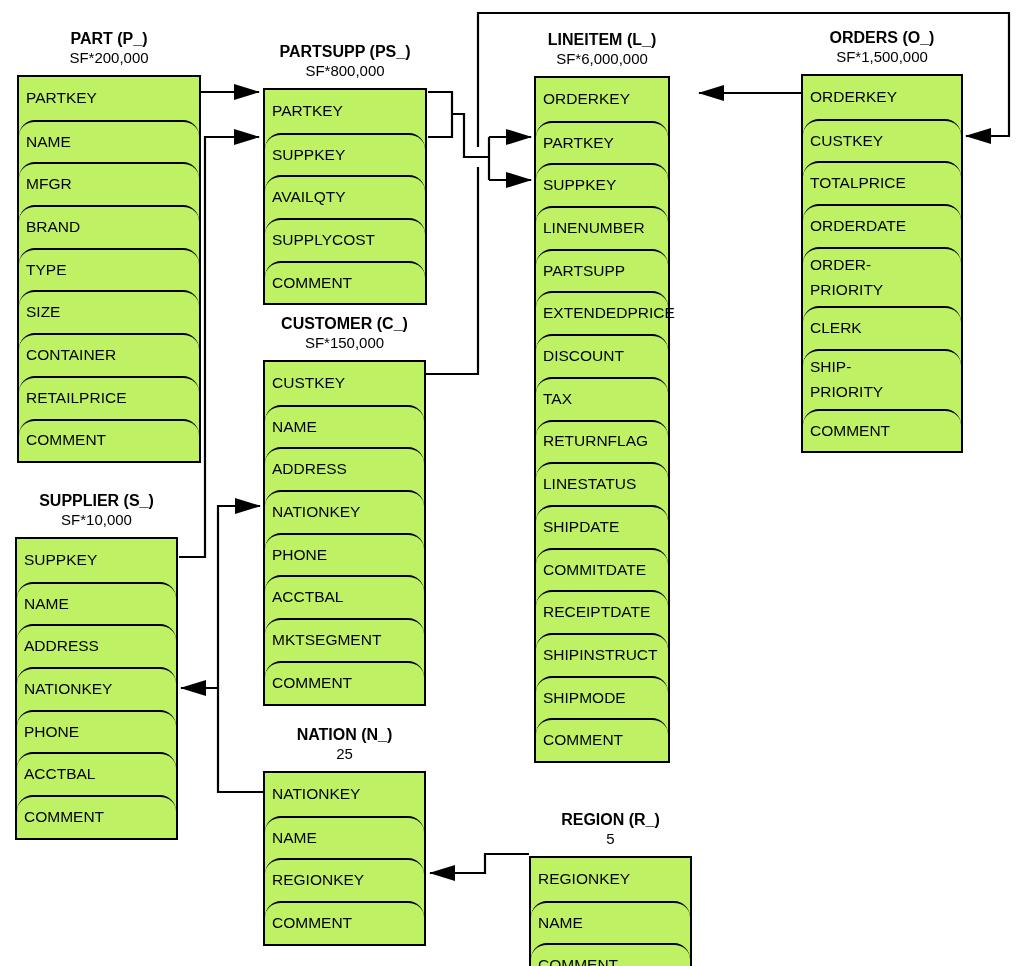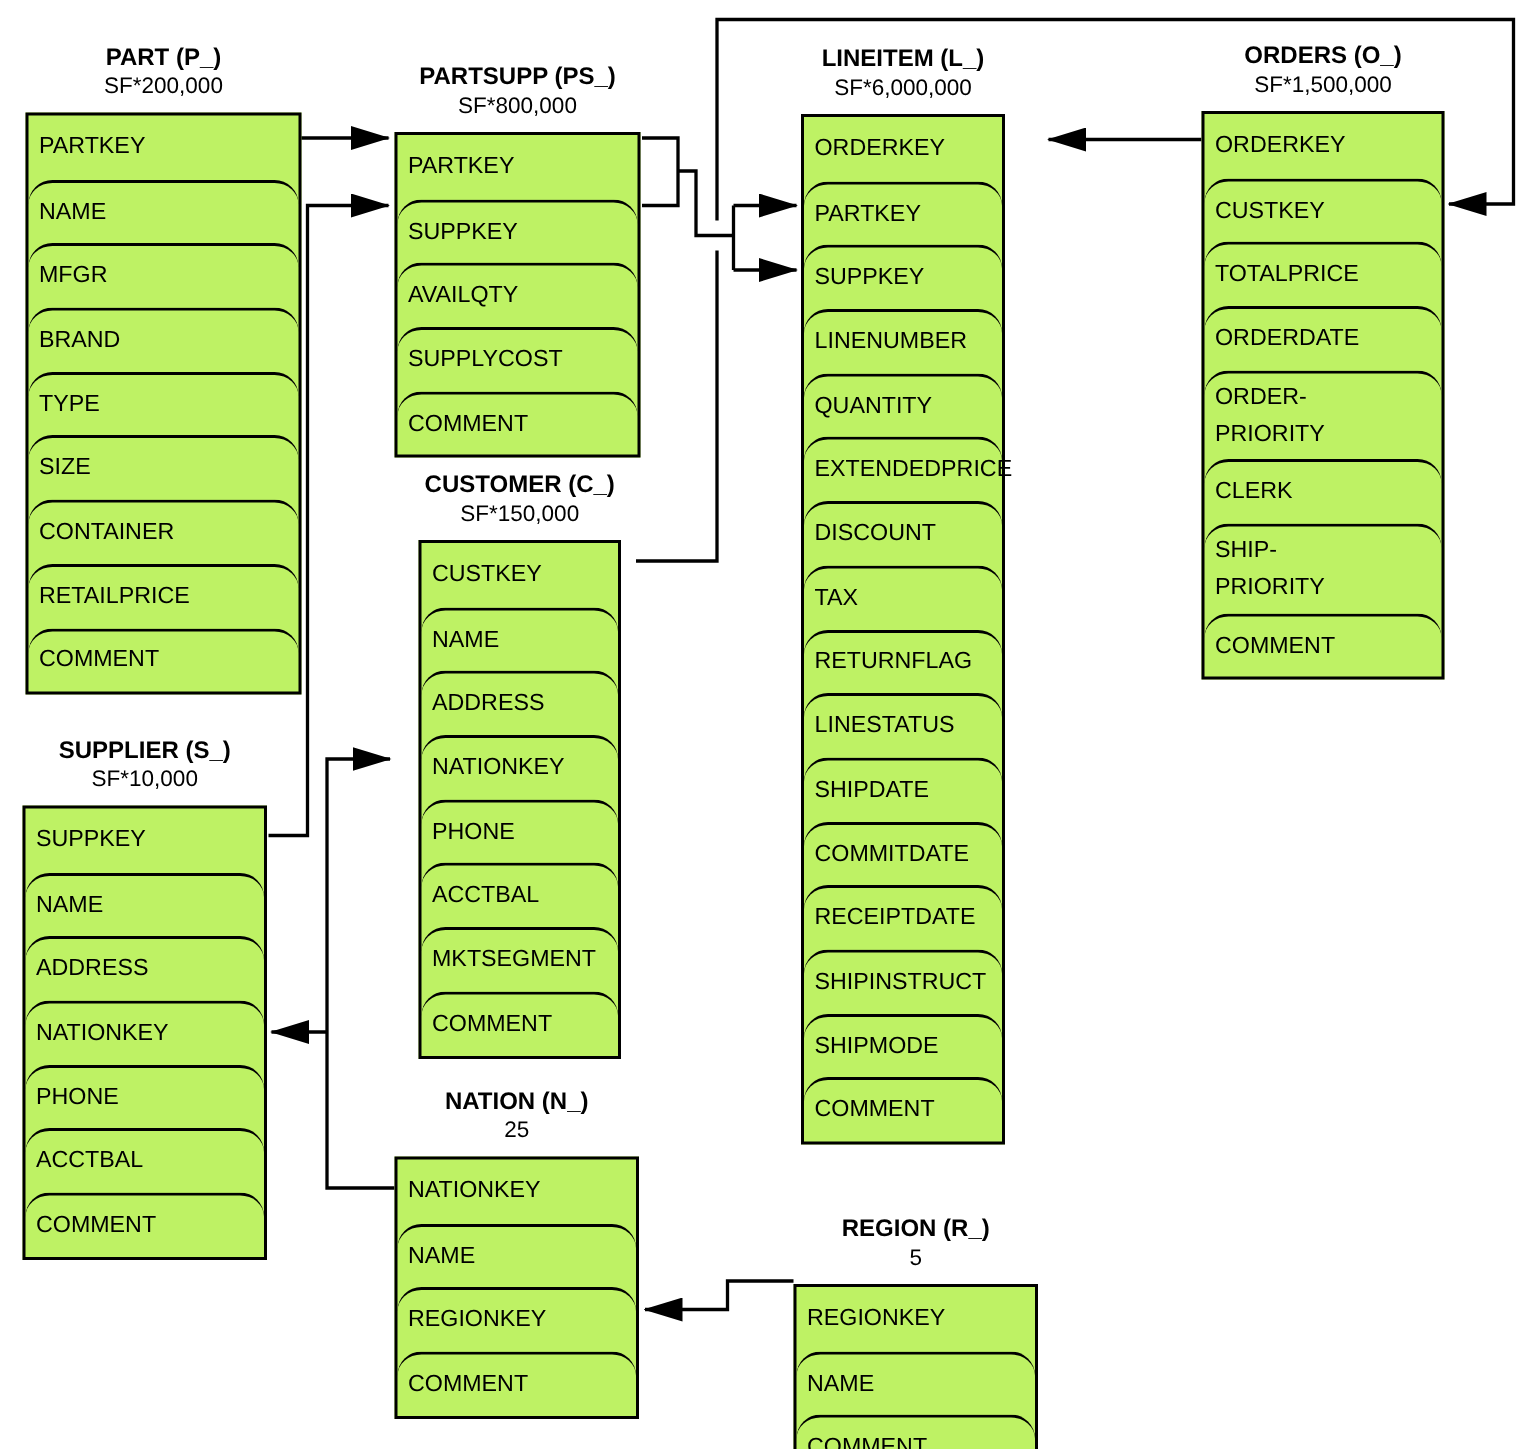--- a/index.html
+++ b/index.html
@@ -42,21 +42,21 @@
     line-height: 1.6;
     white-space: pre-line;
   }
   .row + .row { border-top: 2px solid #000000; border-radius: 16px; }
 
   
   #t-part     { left: 17px;  top: 29px;  width: 184px; }
   #t-partsupp { left: 263px; top: 42px;  width: 164px; }
   #t-lineitem { left: 534px; top: 30px;  width: 136px; }
   #t-orders   { left: 801px; top: 28px;  width: 162px; }
-  #t-customer { left: 279px; top: 314px; width: 135px; }
+  #t-customer { left: 263px; top: 314px; width: 163px; }
   #t-supplier { left: 15px;  top: 491px; width: 163px; }
   #t-nation   { left: 263px; top: 725px; width: 163px; }
   #t-region   { left: 529px; top: 810px; width: 163px; }
 
   #rel-lines {
     position: absolute;
     left: 0; top: 0;
     width: 1025px; height: 966px;
     pointer-events: none;
   }
@@ -124,21 +124,21 @@
 
   <div class="tbl" id="t-lineitem">
     <div class="tbl-title">LINEITEM (L_)</div>
     <div class="tbl-card">SF*6,000,000</div>
     <div class="tbl-box">
 
     <div class="row">ORDERKEY</div>
         <div class="row">PARTKEY</div>
         <div class="row">SUPPKEY</div>
         <div class="row">LINENUMBER</div>
-        <div class="row">QUANTITY</div>
+        <div class="row">PARTSUPP</div>
         <div class="row">EXTENDEDPRICE</div>
         <div class="row">DISCOUNT</div>
         <div class="row">TAX</div>
         <div class="row">RETURNFLAG</div>
         <div class="row">LINESTATUS</div>
         <div class="row">SHIPDATE</div>
         <div class="row">COMMITDATE</div>
         <div class="row">RECEIPTDATE</div>
         <div class="row">SHIPINSTRUCT</div>
         <div class="row">SHIPMODE</div>

